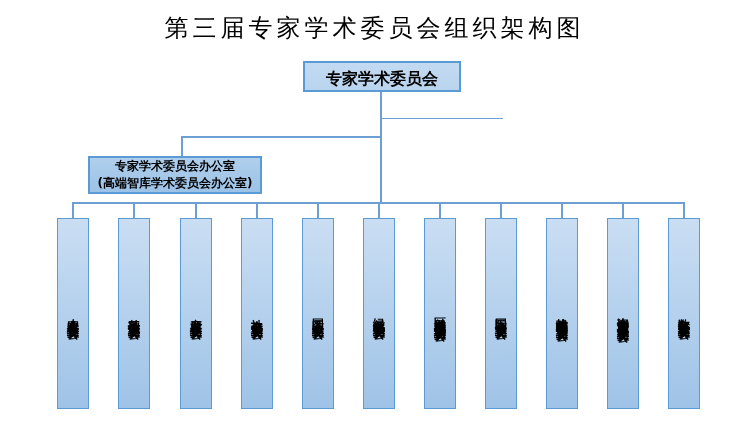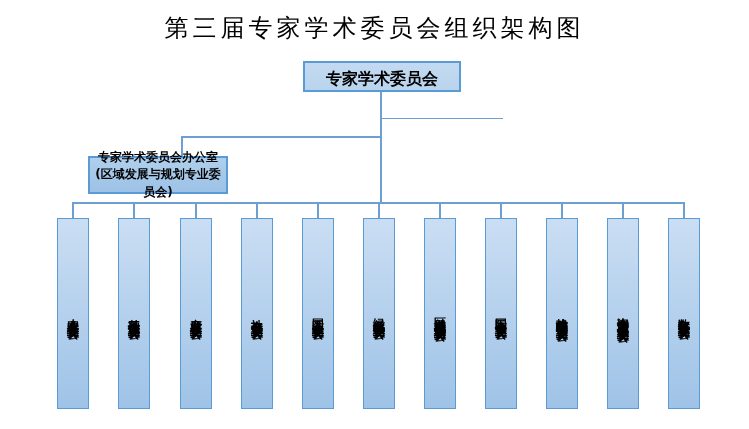--- a/index.html
+++ b/index.html
@@ -15,21 +15,21 @@
   
   .box{
     position:absolute;box-sizing:border-box;border:2px solid #5B9BD5;
     display:flex;align-items:center;justify-content:center;
     font-weight:bold;color:#000;text-align:center;
   }
   .root-box{left:303px;top:61px;width:158px;height:31px;font-size:16px;
     background:linear-gradient(180deg,#c3daf1 0%,#b9d4ee 100%);align-items:flex-end;}
   .invited-box{left:503px;top:101px;width:154px;height:32px;font-size:15px;
     background:linear-gradient(180deg,#b7d3ee 0%,#9cc2e6 100%);}
-  .office-box{left:88px;top:156px;width:140px;height:38px;font-size:12px;line-height:1.45;
+  .office-box{left:88px;top:156px;width:174px;height:38px;font-size:12px;line-height:1.45;
     background:linear-gradient(180deg,#b0cfec 0%,#9cc2e6 100%);flex-direction:column;}
   
   .line{position:absolute;background:#6d9fd3;}
   .trunk{left:380px;top:92px;width:1.5px;height:112px;}
   .branch-invited{left:381px;top:117.5px;width:122px;height:1.5px;}
   .branch-office{left:181px;top:136px;width:200px;height:1.5px;}
   .drop-office{left:181px;top:136px;width:1.5px;height:20px;}
   .bus{left:72px;top:202px;width:612px;height:1.5px;}
   
   .col{position:absolute;top:202px;width:32px;display:flex;flex-direction:column;align-items:center;}
@@ -60,21 +60,21 @@
   <div class="line drop-office"></div>
   <div class="line bus"></div>
 
   <div class="box root-box">
     <span>专家学术委员会</span>
   </div>
 
 
   <div class="box office-box">
     <span>专家学术委员会办公室</span>
-    <span>(区域发展与规划专业委员会)</span>
+    <span>(高端智库学术委员会办公室)</span>
   </div>
 
   <div class="col c0">
     <div class="drop"></div>
     <div class="vbox">
       <span class="vtext">农业农村专业委员会</span>
     </div>
   </div>
   <div class="col c1">
     <div class="drop"></div>

